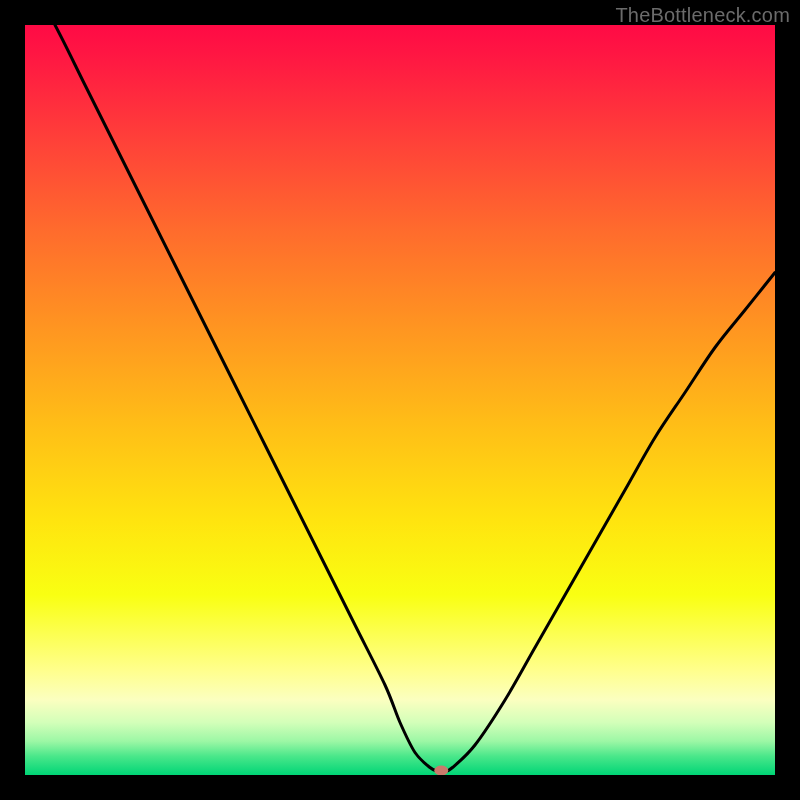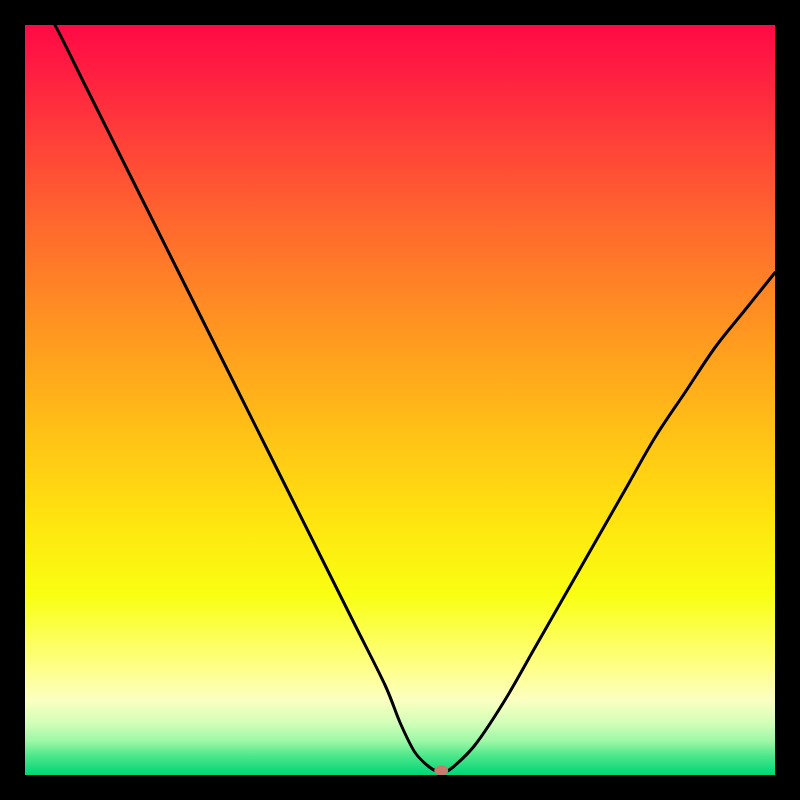--- a/index.html
+++ b/index.html
@@ -62,13 +62,14 @@
             <stop offset="95.50%" stop-color="#9cf7a5"></stop>
             <stop offset="97.50%" stop-color="#4ae78a"></stop>
             <stop offset="100.00%" stop-color="#00d576"></stop>
           </linearGradient>
       </defs>
       <rect x="0" y="0" width="750" height="750" fill="url(#bg-grad)"></rect>
       <path id="curve" fill="none" stroke="#000" stroke-width="3" stroke-linejoin="round" stroke-linecap="round" d="M 0.00 -52.50 C 5.00 -43.75, 20.00 -18.75, 30.00 0.00 C 40.00 18.75, 50.00 40.00, 60.00 60.00 C 70.00 80.00, 80.00 100.00, 90.00 120.00 C 100.00 140.00, 110.00 160.00, 120.00 180.00 C 130.00 200.00, 140.00 220.00, 150.00 240.00 C 160.00 260.00, 170.00 280.00, 180.00 300.00 C 190.00 320.00, 200.00 340.00, 210.00 360.00 C 220.00 380.00, 230.00 400.00, 240.00 420.00 C 250.00 440.00, 260.00 460.00, 270.00 480.00 C 280.00 500.00, 290.00 520.00, 300.00 540.00 C 310.00 560.00, 320.00 580.00, 330.00 600.00 C 340.00 620.00, 352.50 643.75, 360.00 660.00 C 367.50 676.25, 370.00 686.25, 375.00 697.50 C 380.00 708.75, 385.00 720.00, 390.00 727.50 C 395.00 735.00, 401.25 739.38, 405.00 742.50 C 408.75 745.63, 410.00 745.63, 412.50 746.25 C 415.00 746.88, 417.50 746.88, 420.00 746.25 C 422.50 745.63, 422.50 746.88, 427.50 742.50 C 432.50 738.13, 441.25 731.25, 450.00 720.00 C 458.75 708.75, 470.00 691.25, 480.00 675.00 C 490.00 658.75, 500.00 640.00, 510.00 622.50 C 520.00 605.00, 530.00 587.50, 540.00 570.00 C 550.00 552.50, 560.00 535.00, 570.00 517.50 C 580.00 500.00, 590.00 482.50, 600.00 465.00 C 610.00 447.50, 620.00 428.75, 630.00 412.50 C 640.00 396.25, 650.00 382.50, 660.00 367.50 C 670.00 352.50, 680.00 336.25, 690.00 322.50 C 700.00 308.75, 710.00 297.50, 720.00 285.00 C 730.00 272.50, 745.00 253.75, 750.00 247.50"></path>
       <ellipse id="marker" cx="416.25" cy="745.50" rx="7" ry="5" fill="#c97a6c"></ellipse>
     </svg>
   </div>
+  <div class="watermark">TheBottleneck.com</div>
 </div>
 
 </body></html>

